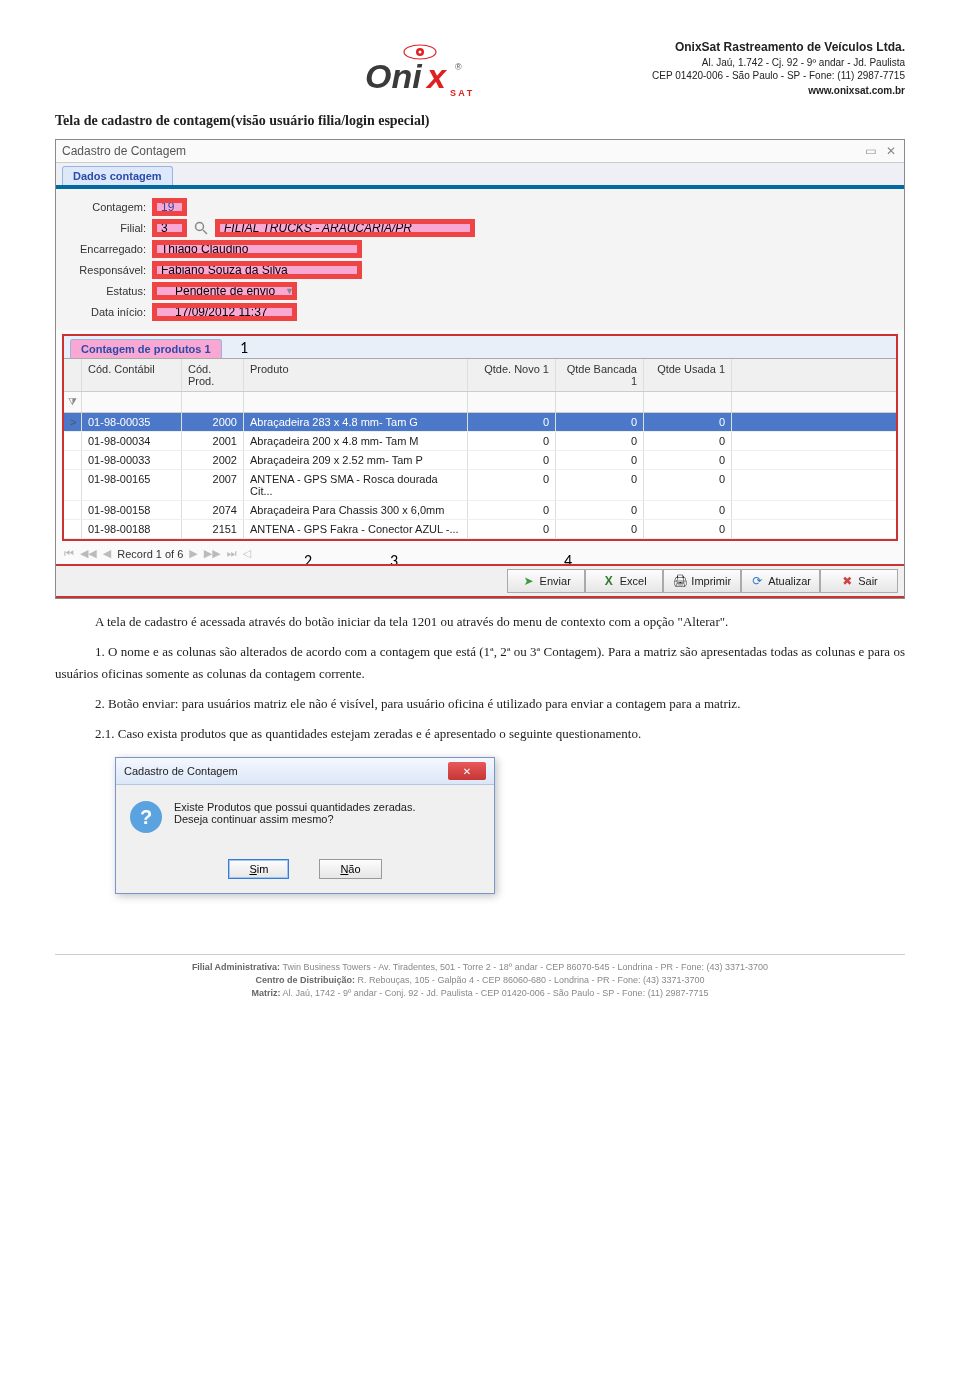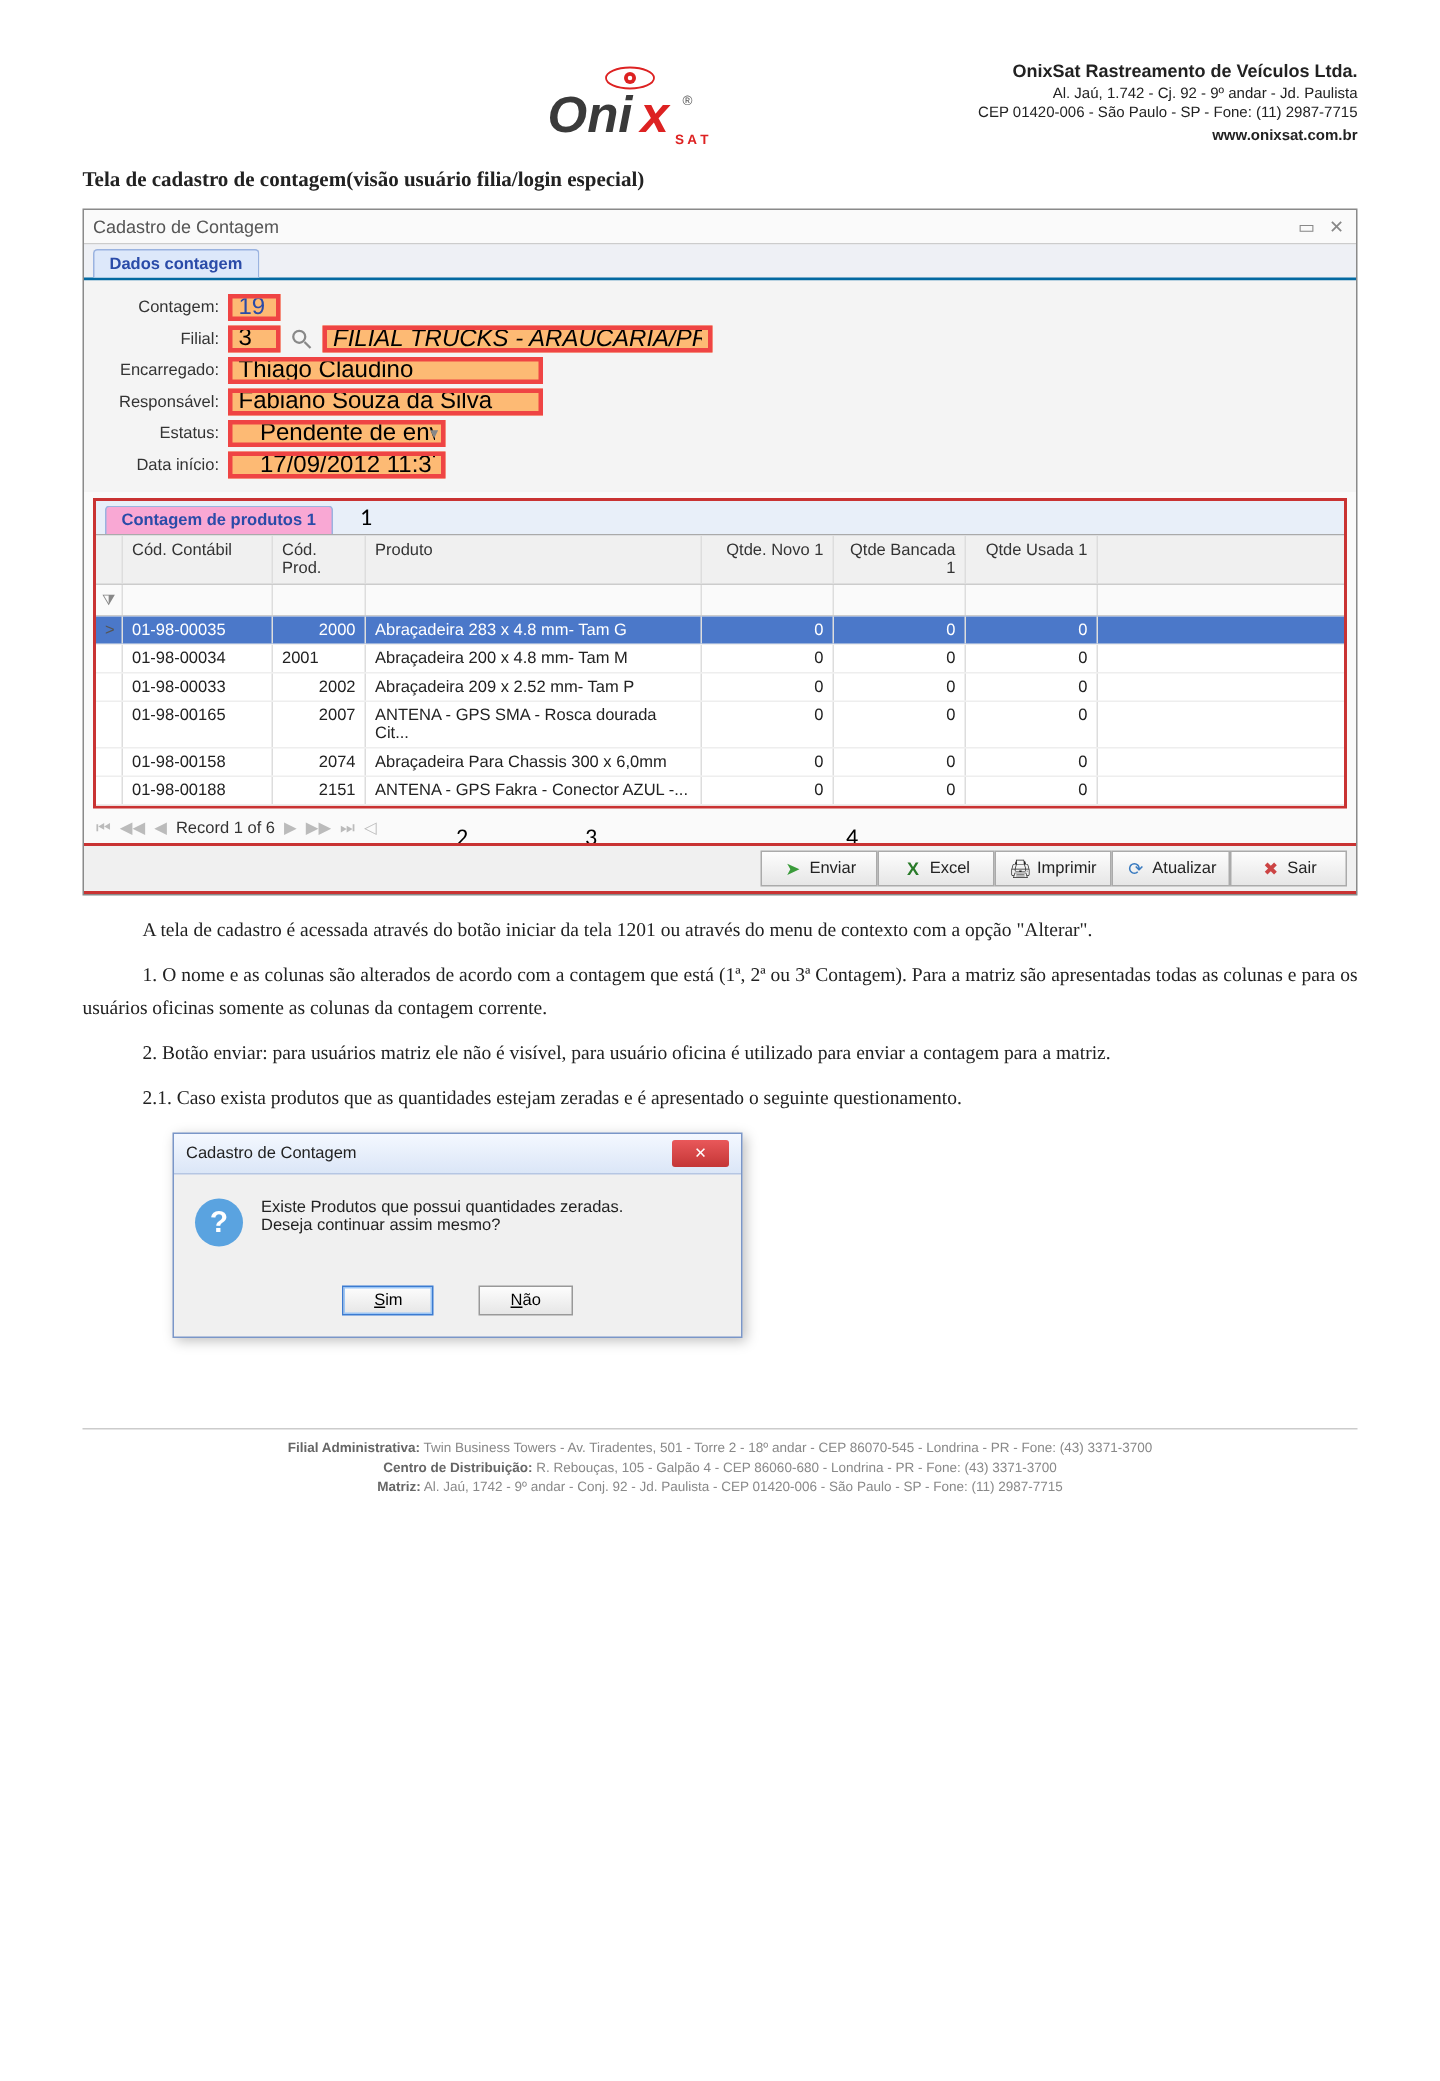--- a/index.html
+++ b/index.html
@@ -9,26 +9,26 @@
   .logo-block { margin-left: 300px; text-align: center; }
   .logo-svg { width: 130px; height: 60px; }
   .company-info { text-align: right; font-size: 10px; line-height: 1.3; }
   .company-info .cname { font-weight: bold; font-size: 12px; }
   .company-info .url { font-weight: bold; margin-top: 2px; }
   .section-title { font-family: "Comic Sans MS", cursive; font-weight: bold; font-size: 14px; margin: 10px 0; }
   .app-window { border: 1px solid #8a8a8a; background: #fafafa; font-size: 11px; margin-bottom: 12px; }
   .app-titlebar { display: flex; justify-content: space-between; padding: 4px 6px; color: #555; font-size: 12px; border-bottom: 1px solid #ccc; }
   .app-titlebar .wc { display: flex; gap: 6px; }
   .wc-btn { width: 14px; height: 14px; display: flex; align-items: center; justify-content: center; color: #888; }
-  .tab-row { background: #eef0f5; border-bottom: 2px solid #0369a1; padding: 3px 6px 0; }
+  .tab-row { background: #eef0f5; border-bottom: 4px solid #0369a1; padding: 3px 6px 0; }
   .tab { display: inline-block; background: #dde8fa; color: #2a4ba8; font-weight: bold; font-size: 11px; padding: 3px 10px; border: 1px solid #9ab3e0; border-bottom: none; border-radius: 3px 3px 0 0; }
   .form-area { padding: 6px 10px; background: #f4f4f4; }
   .form-row { display: flex; align-items: center; margin: 3px 0; gap: 6px; }
   .form-row label { width: 80px; text-align: right; font-size: 11px; color: #333; }
-  .in { border: 3px solid #ef4444; background: #fdba74; padding: 2px 4px; font-size: 16px; height: 18px; }
+  .in { border: 5px solid #ef4444; background: #f9a8d4; padding: 2px 4px; font-size: 12px; height: 18px; }
   .in.sm { width: 35px; }
   .in.md { width: 145px; padding-left: 18px; }
   .in.lg { width: 210px; }
   .in.xl { width: 260px; font-style: italic; }
   .srch-ico { width: 16px; height: 16px; display: inline-flex; align-items: center; justify-content: center; }
   .drop-arrow { margin-left: -18px; color: #888; font-size: 9px; pointer-events: none; }
   .grid-block { border: 2px solid #c93333; margin: 4px 6px 2px 6px; position: relative; }
   .grid-tab { background: #e8eff9; padding: 3px 6px 0; border-bottom: 1px solid #aaa; }
   .grid-tab .tab { background: #f9a8d4; }
   .callout { position: absolute; font-family: Calibri, Arial; font-size: 16px; color: #000; background: transparent; }
@@ -174,21 +174,21 @@
             <div class="gc c-cod">01-98-00035</div>
             <div class="gc c-prd" style="text-align:right;">2000</div>
             <div class="gc c-desc">Abraçadeira 283 x 4.8 mm- Tam G</div>
             <div class="gc c-q">0</div>
             <div class="gc c-q">0</div>
             <div class="gc c-q">0</div>
           </div>
           <div class="grid-row">
             <div class="gc c-sel"></div>
             <div class="gc c-cod">01-98-00034</div>
-            <div class="gc c-prd" style="text-align:left;">2001</div>
+            <div class="gc c-prd" style="text-align:right;">2001</div>
             <div class="gc c-desc">Abraçadeira 200 x 4.8 mm- Tam M</div>
             <div class="gc c-q">0</div>
             <div class="gc c-q">0</div>
             <div class="gc c-q">0</div>
           </div>
           <div class="grid-row">
             <div class="gc c-sel"></div>
             <div class="gc c-cod">01-98-00033</div>
             <div class="gc c-prd" style="text-align:right;">2002</div>
             <div class="gc c-desc">Abraçadeira 209 x 2.52 mm- Tam P</div>

